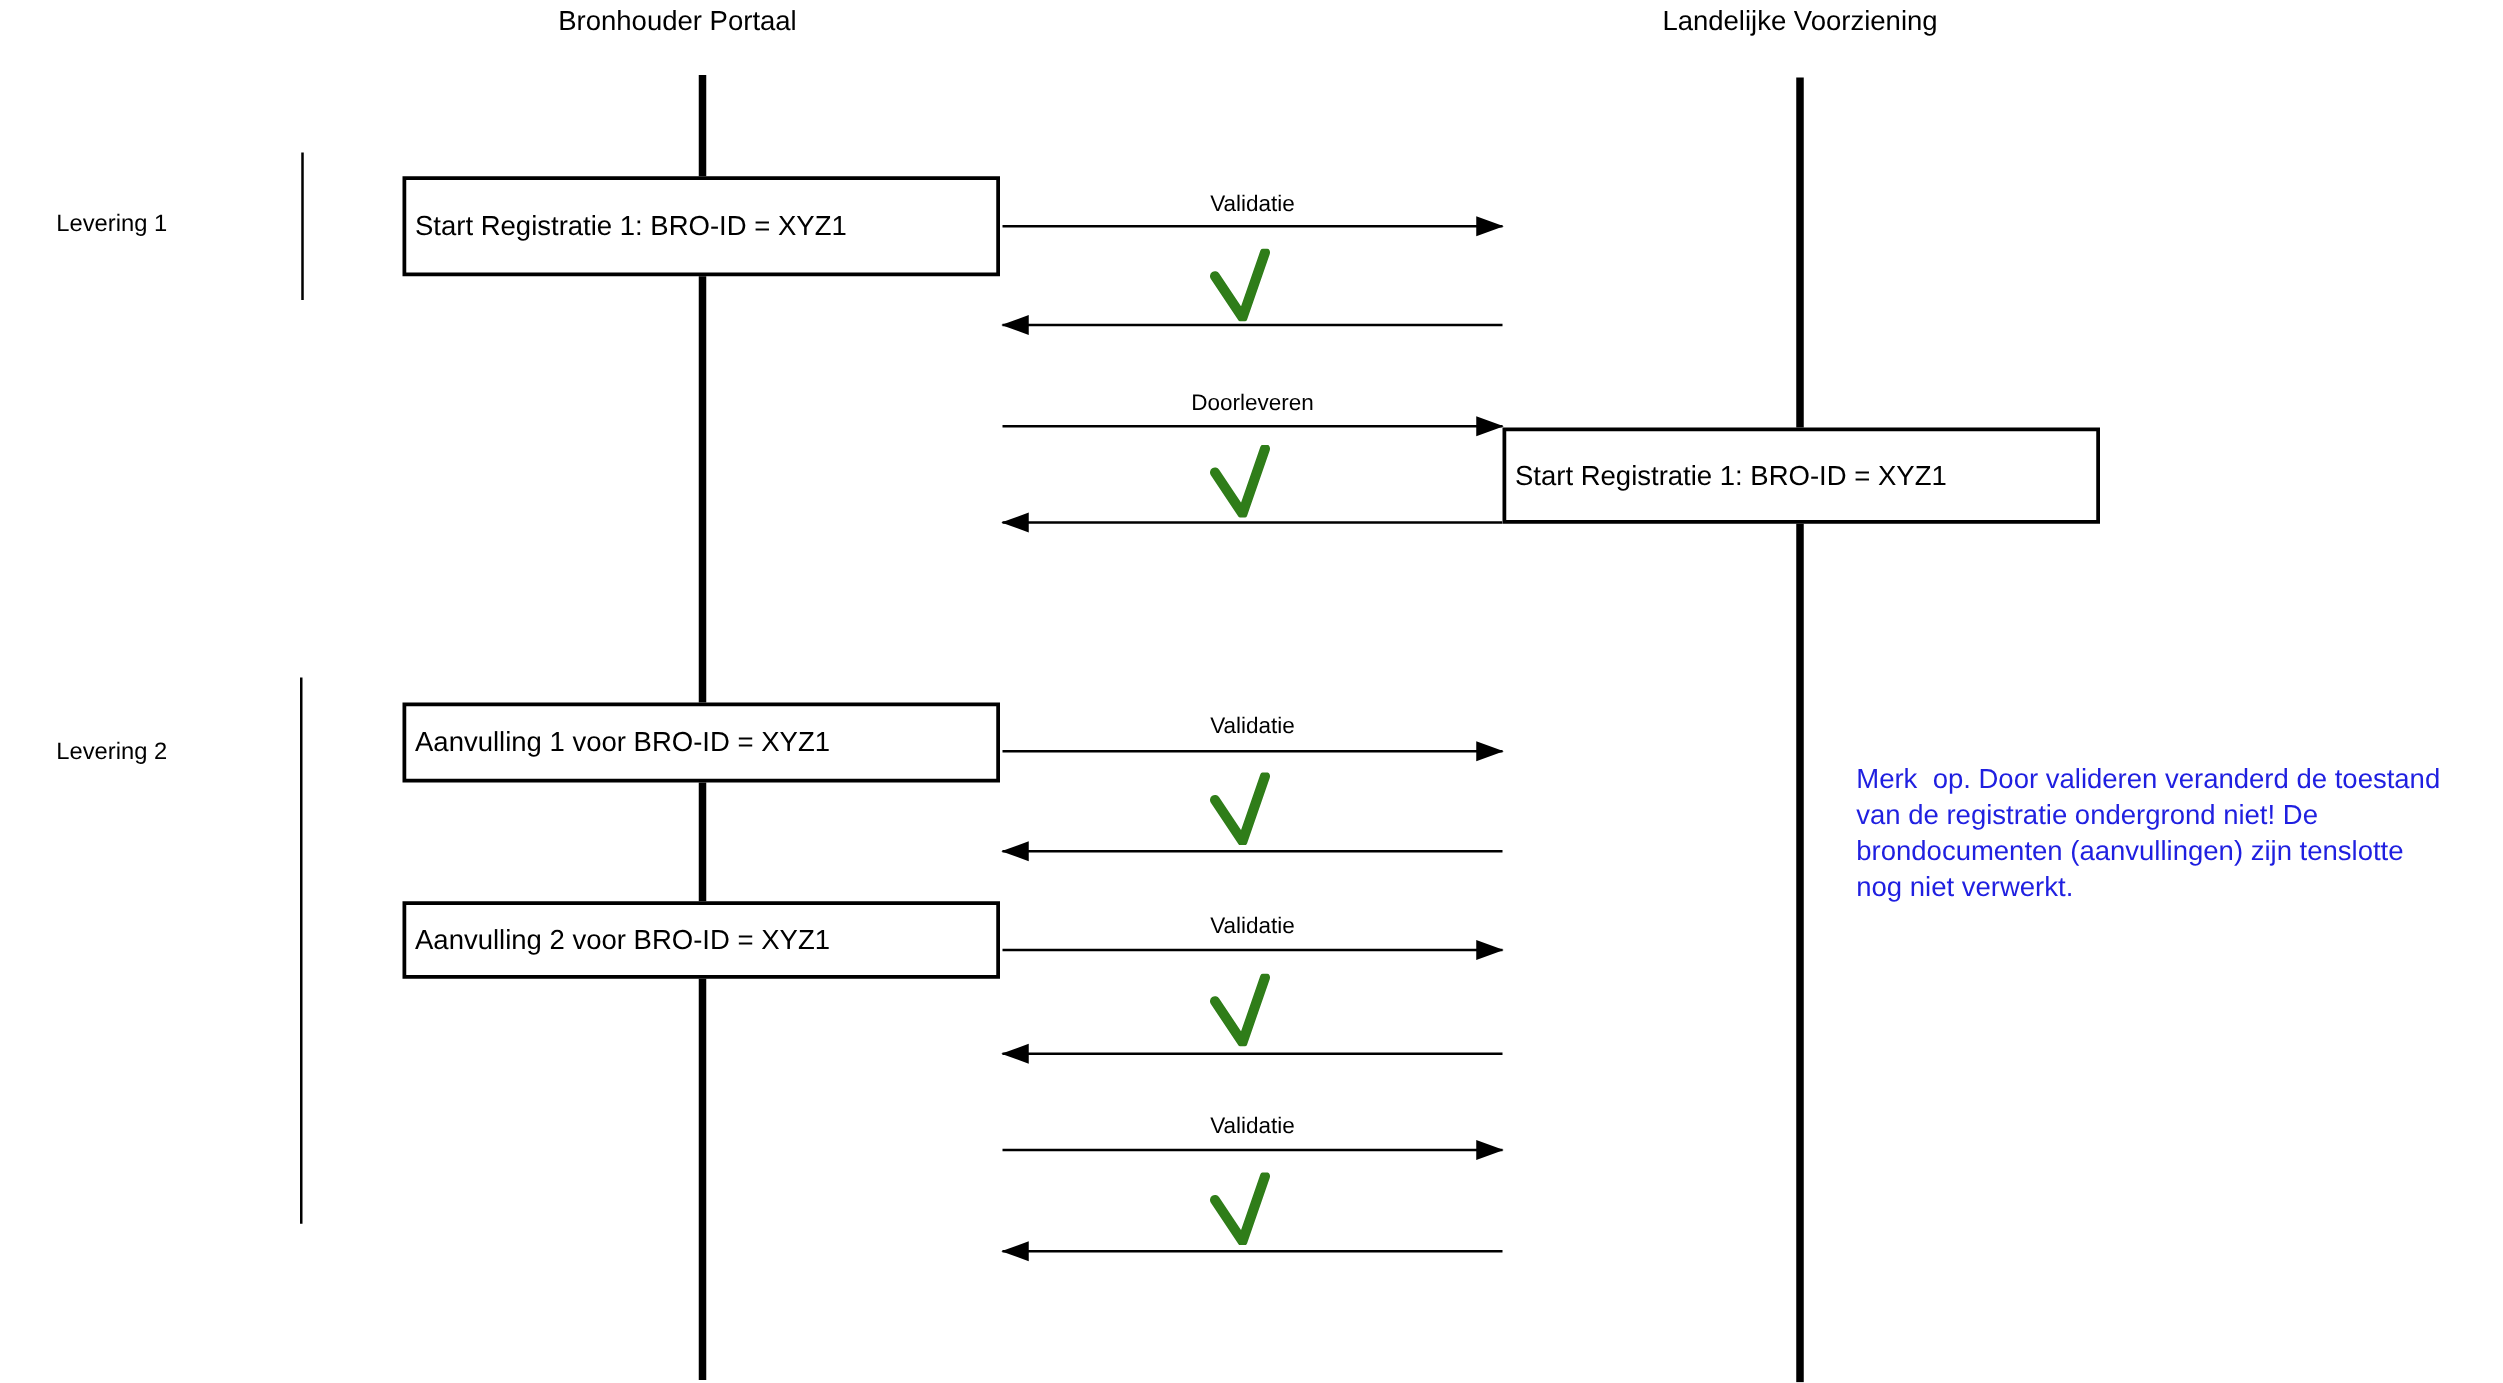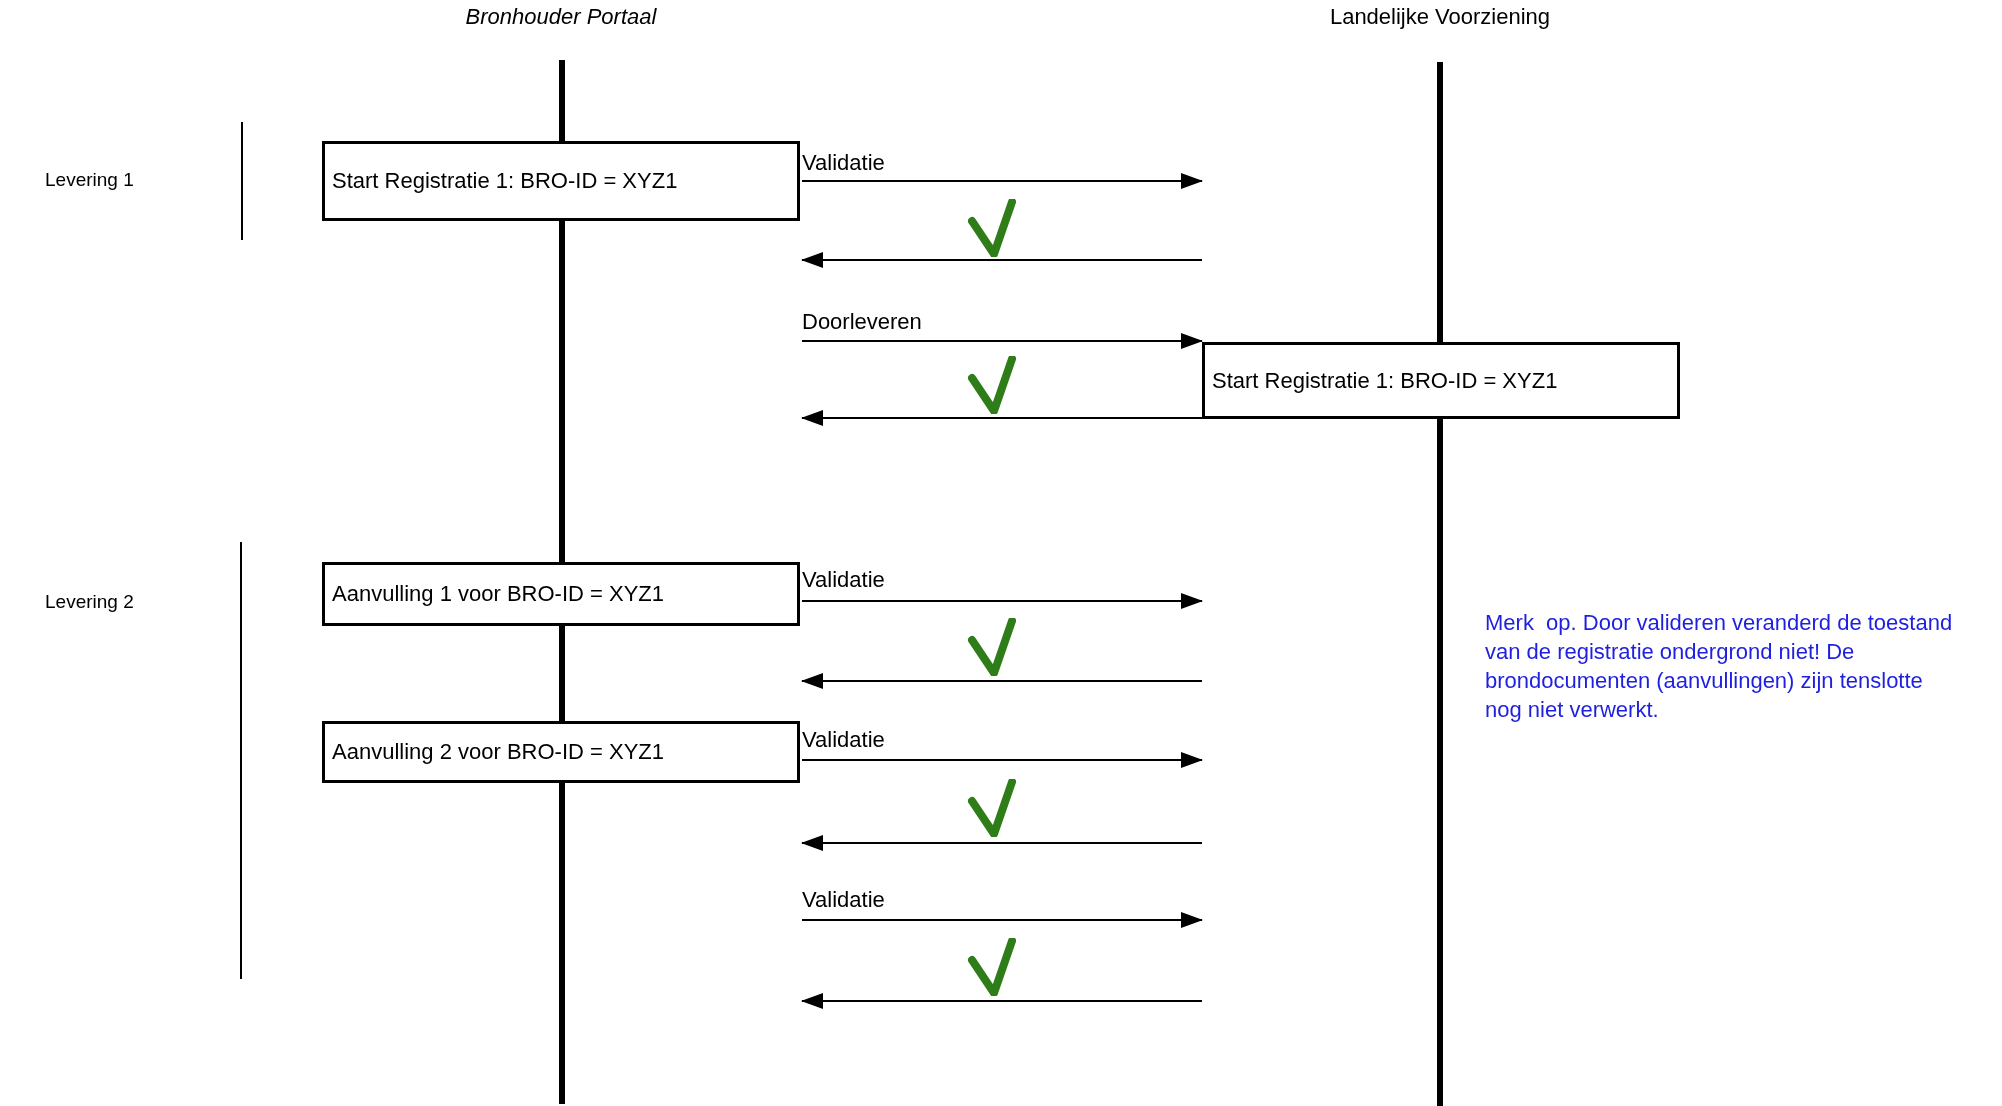--- a/index.html
+++ b/index.html
@@ -15,21 +15,21 @@
   .abs{position:absolute;}
   .title{font-size:22px;line-height:26px;width:420px;text-align:center;}
   .lifeline{width:6px;background:var(--line-color);z-index:0;}
   .bracket{width:2px;background:var(--line-color);}
   .lane-label{font-size:19px;line-height:26px;white-space:nowrap;}
   .box{
     box-sizing:border-box;width:478px;border:3px solid var(--line-color);
     background:#ffffff;display:flex;align-items:center;padding-left:7px;
     font-size:22px;z-index:2;white-space:nowrap;
   }
-  .msg-label{left:802px;width:400px;text-align:left;font-size:22px;line-height:26px;z-index:1;}
+  .msg-label{left:802px;width:400px;text-align:center;font-size:18px;line-height:26px;z-index:1;}
   .line{left:802px;width:400px;height:2px;background:var(--line-color);z-index:1;}
   .line.r::after{
     content:"";position:absolute;right:-1px;top:-7px;width:0;height:0;
     border-top:8px solid transparent;border-bottom:8px solid transparent;
     border-left:22px solid var(--line-color);
   }
   .line.l::before{
     content:"";position:absolute;left:-1px;top:-7px;width:0;height:0;
     border-top:8px solid transparent;border-bottom:8px solid transparent;
     border-right:22px solid var(--line-color);
@@ -39,21 +39,21 @@
   .note{
     left:1485px;top:608px;width:540px;font-size:22px;line-height:29px;
     color:var(--note-color);white-space:pre-wrap;z-index:1;
   }
 </style>
 </head>
 <body>
 
 <div class="canvas">
 
-  <div class="abs title" style="left:351px;top:4px;font-style:italic;">Bronhouder Portaal</div>
+  <div class="abs title" style="left:332px;top:4px;">Bronhouder Portaal</div>
   <div class="abs title" style="left:1230px;top:4px;">Landelijke Voorziening</div>
 
   <div class="abs lifeline" style="left:559px;top:60px;height:1044px;"></div>
   <div class="abs lifeline" style="left:1437px;top:62px;height:1044px;"></div>
 
   <div class="abs lane-label" style="left:45px;top:167px;">Levering 1</div>
   <div class="abs bracket" style="left:241px;top:122px;height:118px;"></div>
 
   <div class="abs box" style="left:322px;top:141px;height:80px;">
     <span>Start Registratie 1: BRO-ID = XYZ1</span>

